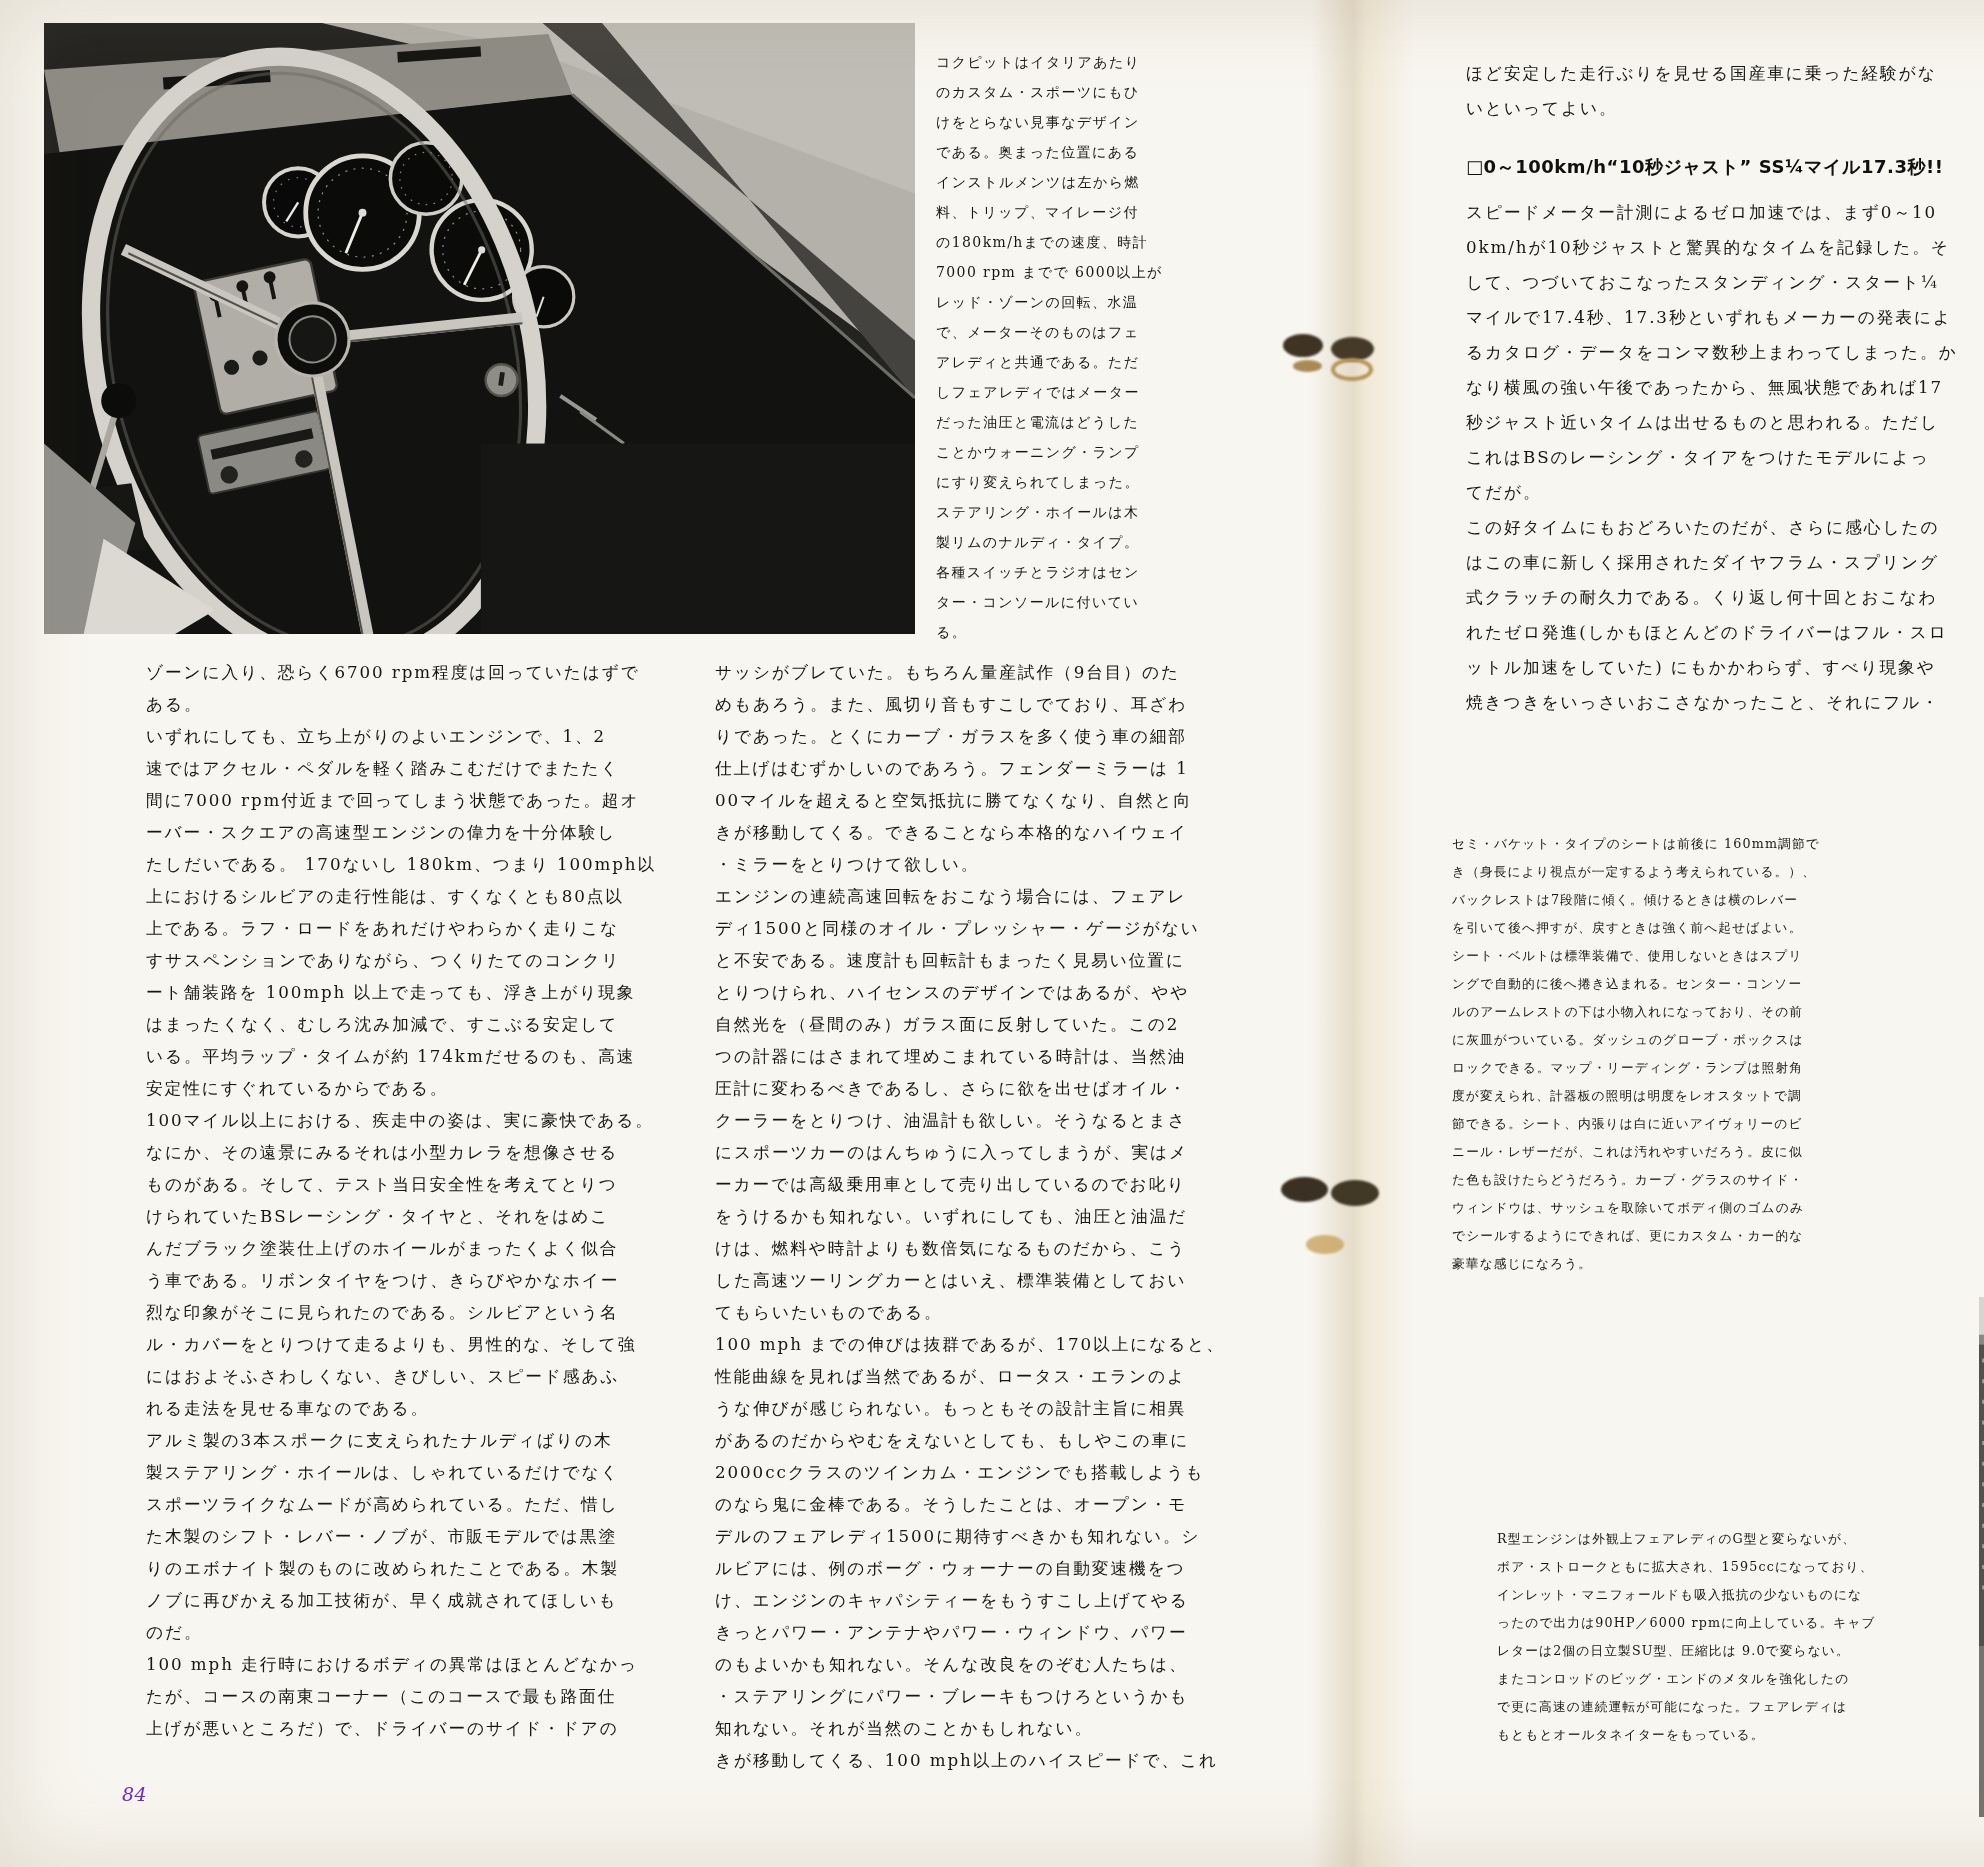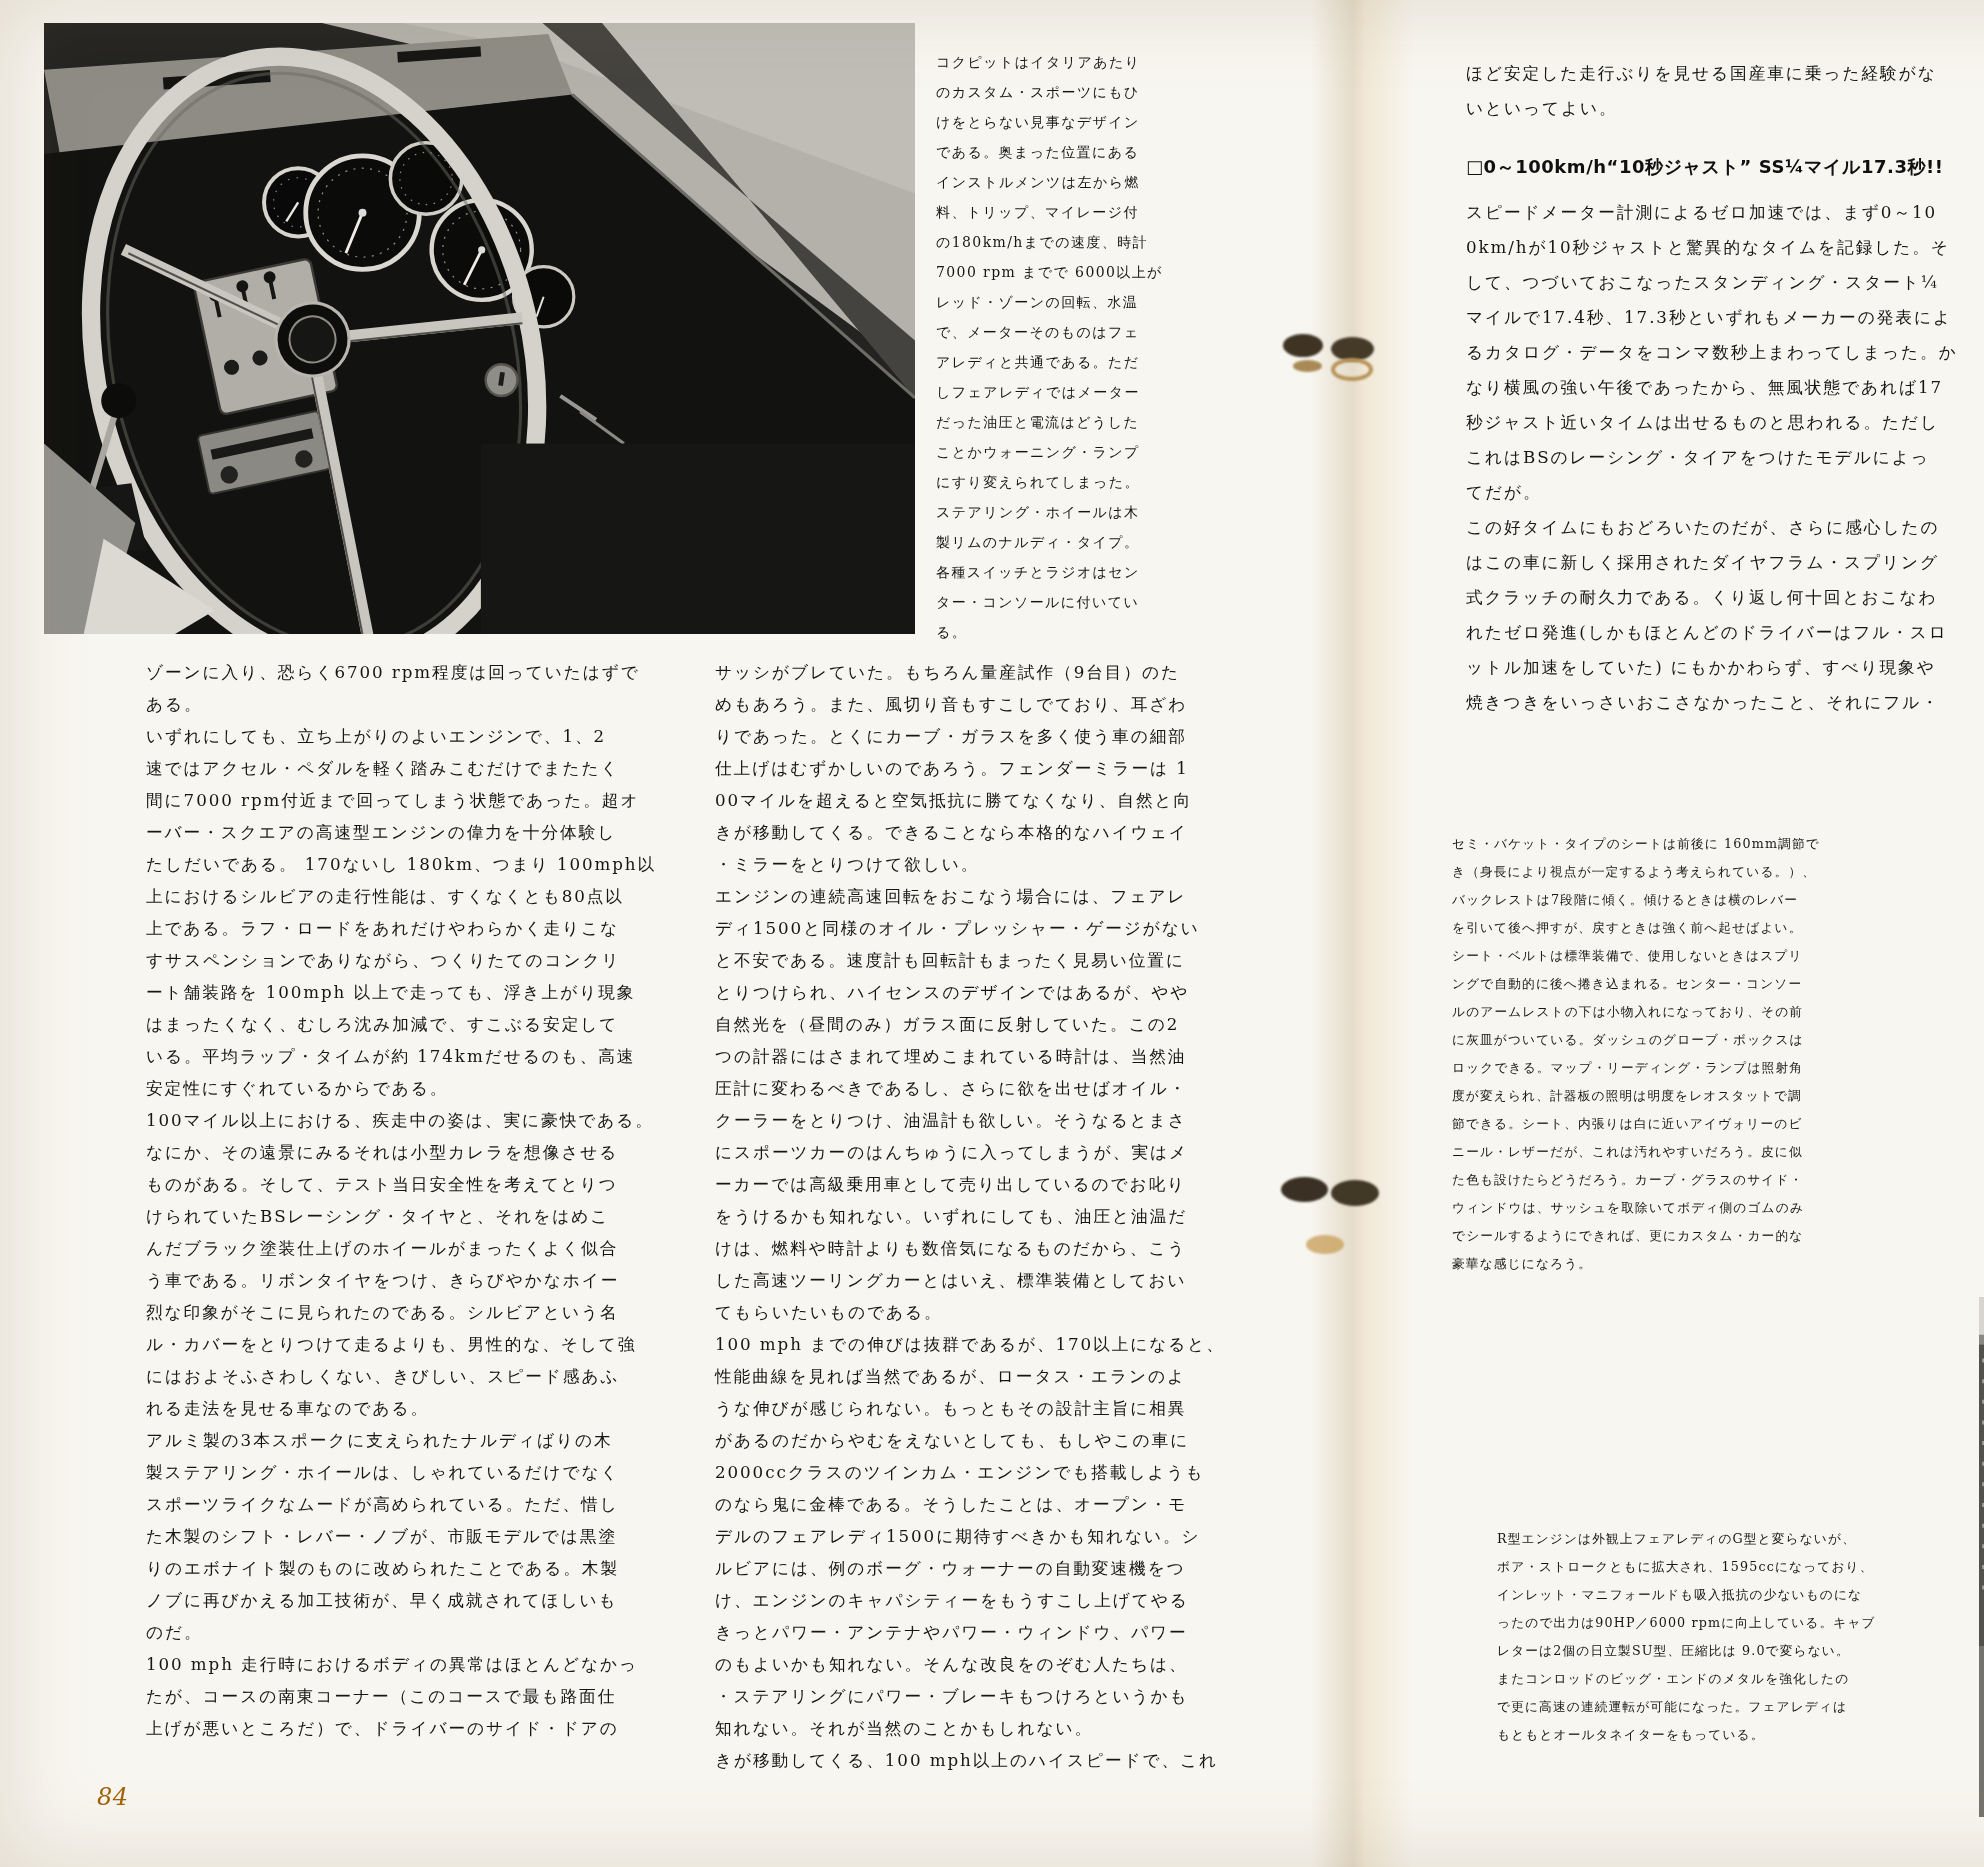--- a/index.html
+++ b/index.html
@@ -20,23 +20,23 @@
   .right-col .line{font-size:16.7px;line-height:35px;letter-spacing:.115em;}
   .small-cap .line{font-size:12.7px;line-height:28px;letter-spacing:.09em;}
   .col-heading{
     font-family:"DejaVu Sans","Liberation Sans",sans-serif;
     font-weight:700;font-size:18px;letter-spacing:.03em;
     white-space:nowrap;color:#101010;
   }
   .h-gap-top{margin-top:29px;}
   .h-gap-bottom{margin-bottom:16px;}
   #page-number{
-    position:absolute;left:97px;top:1783px;
-    font-size:24px;font-style:italic;letter-spacing:.02em;
-    font-family:"DejaVu Serif","Liberation Serif",serif;color:#a16207;
+    position:absolute;left:122px;top:1783px;
+    font-size:19px;font-style:italic;letter-spacing:.02em;
+    font-family:"DejaVu Serif","Liberation Serif",serif;color:#6d28d9;
   }
   .gutter{
     position:absolute;left:1310px;top:0;width:103px;height:1867px;
     background:linear-gradient(90deg,rgba(205,185,150,0) 0%,rgba(198,178,140,.38) 42%,rgba(240,230,210,.85) 54%,rgba(205,185,150,0) 100%);
     pointer-events:none;
   }
   .spot{position:absolute;border-radius:50%;filter:blur(0.8px);}
   .vignette{
     position:absolute;inset:0;pointer-events:none;
     box-shadow:inset 0 0 87px rgba(140,120,80,.22);

